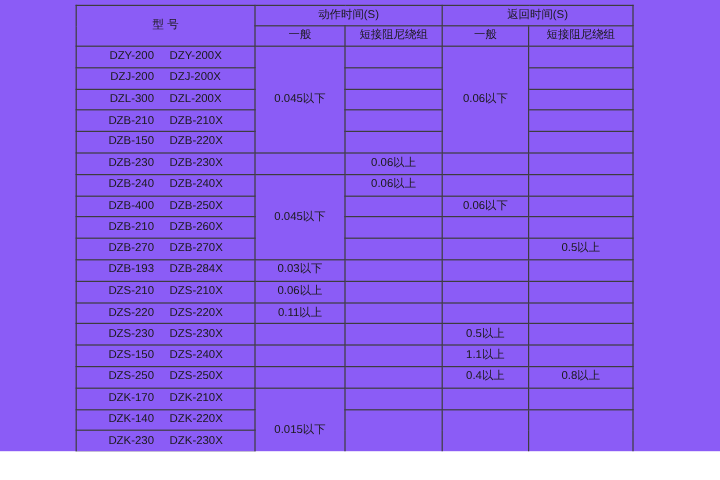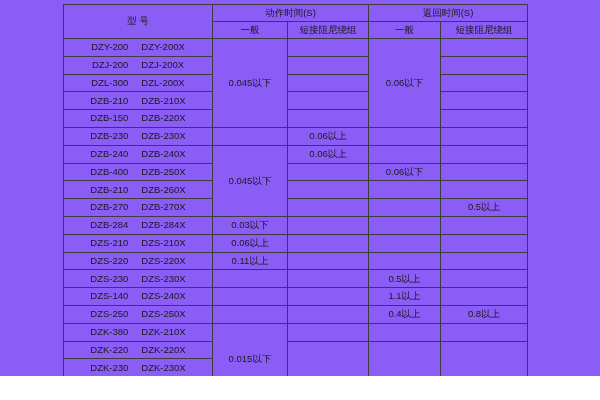--- a/index.html
+++ b/index.html
@@ -126,21 +126,21 @@
           <td></td>
           <td></td>
         </tr>
         <tr>
           <td class="model-pair"><span class="m1">DZB-270</span><span class="m2">DZB-270X</span></td>
           <td></td>
           <td></td>
           <td>0.5以上</td>
         </tr>
         <tr>
-          <td class="model-pair"><span class="m1">DZB-284</span><span class="m2">DZB-284X</span></td>
+          <td class="model-pair"><span class="m1">DZB-193</span><span class="m2">DZB-284X</span></td>
           <td>0.03以下</td>
           <td></td>
           <td></td>
           <td></td>
         </tr>
         <tr>
           <td class="model-pair"><span class="m1">DZS-210</span><span class="m2">DZS-210X</span></td>
           <td>0.06以上</td>
           <td></td>
           <td></td>
@@ -154,42 +154,42 @@
           <td></td>
         </tr>
         <tr>
           <td class="model-pair"><span class="m1">DZS-230</span><span class="m2">DZS-230X</span></td>
           <td></td>
           <td></td>
           <td>0.5以上</td>
           <td></td>
         </tr>
         <tr>
-          <td class="model-pair"><span class="m1">DZS-140</span><span class="m2">DZS-240X</span></td>
+          <td class="model-pair"><span class="m1">DZS-150</span><span class="m2">DZS-240X</span></td>
           <td></td>
           <td></td>
           <td>1.1以上</td>
           <td></td>
         </tr>
         <tr>
           <td class="model-pair"><span class="m1">DZS-250</span><span class="m2">DZS-250X</span></td>
           <td></td>
           <td></td>
           <td>0.4以上</td>
           <td>0.8以上</td>
         </tr>
         <tr>
-          <td class="model-pair"><span class="m1">DZK-380</span><span class="m2">DZK-210X</span></td>
+          <td class="model-pair"><span class="m1">DZK-170</span><span class="m2">DZK-210X</span></td>
           <td rowspan="4">0.015以下</td>
           <td></td>
           <td></td>
           <td></td>
         </tr>
         <tr>
-          <td class="model-pair"><span class="m1">DZK-220</span><span class="m2">DZK-220X</span></td>
+          <td class="model-pair"><span class="m1">DZK-140</span><span class="m2">DZK-220X</span></td>
           <td rowspan="3"></td>
           <td rowspan="3"></td>
           <td rowspan="3"></td>
         </tr>
         <tr>
           <td class="model-pair"><span class="m1">DZK-230</span><span class="m2">DZK-230X</span></td>
         </tr>
         <tr>
           <td class="model-pair"><span class="m1">DZK-240</span><span class="m2">DZK-240X</span></td>
         </tr>

